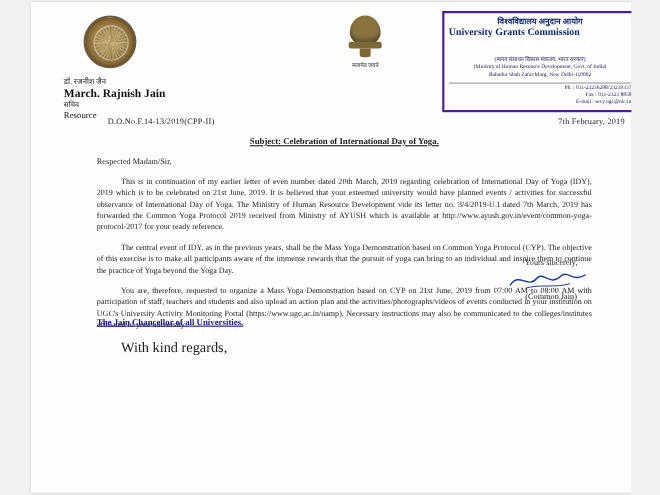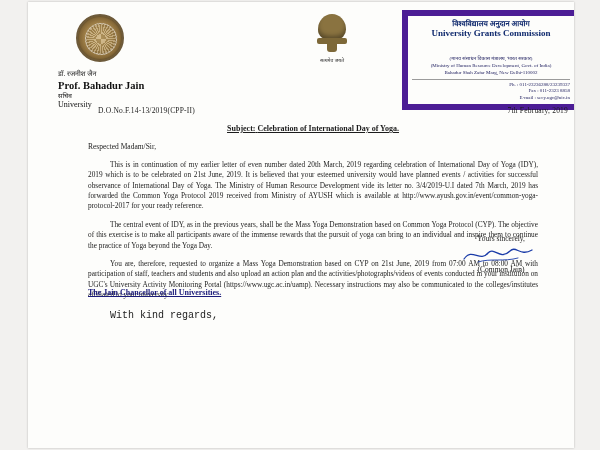--- a/index.html
+++ b/index.html
@@ -109,36 +109,36 @@
     font-size: 5px;
     color: #2a2a2a;
     line-height: 6px;
     white-space: nowrap;
   }
   .ugc-block {
     position: absolute;
     left: 358px;
     top: 0px;
     width: 178px;
-    border: 6px solid #4c1d95;
+    border: 2px solid #4c1d95;
     padding: 3px 4px 3px 4px;
     box-sizing: border-box;
   }
   .ugc-hi {
     font-size: 7.5px;
     font-weight: bold;
     color: #102a6e;
     text-align: center;
     line-height: 9px;
   }
   .ugc-en {
     font-size: 9px;
     font-weight: bold;
     color: #102a6e;
-    text-align: center;
+    text-align: left;
     line-height: 11px;
     margin-bottom: 17px;
   }
   .ugc-min-hi, .ugc-min-en {
     font-size: 5px;
     color: #1b1b5c;
     text-align: center;
     line-height: 6.5px;
   }
   .ugc-addr {
@@ -224,22 +224,21 @@
   .salutation {
     margin-bottom: 7px;
     font-size: 7.5px;
   }
   .para {
     margin-bottom: 8px;
     text-indent: 22px;
   }
   .regards {
     margin: 10px 0 0 22px;
-    font-size: 10px;
-    font-family: Liberation Mono, monospace;
+    font-size: 13px;
   }
   .closing {
     position: absolute;
     right: 8px;
     top: 232px;
     text-align: center;
     font-size: 7.5px;
     color: #1c1c1c;
     width: 130px;
   }
@@ -292,23 +291,23 @@
         <div class="ugc-addr">Bahadur Shah Zafar Marg, New Delhi-110002</div>
         <div class="ugc-sep"></div>
         <div class="ugc-contact">Ph. : 011-23236288/23239337</div>
         <div class="ugc-contact">Fax : 011-2323 8858</div>
         <div class="ugc-contact">E-mail : secy.ugc@nic.in</div>
       </div>
     </div>
 
     <div class="signatory-left">
       <div class="sig-name-hi">डॉ. रजनीश जैन</div>
-      <div class="sig-name-en">Prof. Bahadur Jain</div>
+      <div class="sig-name-en">March. Rajnish Jain</div>
       <div class="sig-desg-hi">सचिव</div>
-      <div class="sig-desg-en">University</div>
+      <div class="sig-desg-en">Resource</div>
     </div>
 
     <div class="refline">
       <span>D.O.No.F.14-13/2019(CPP-II)</span>
       <span>7th February, 2019</span>
     </div>
 
     <div class="body">
       <div class="subject">
         <u><span>Subject:</span>

